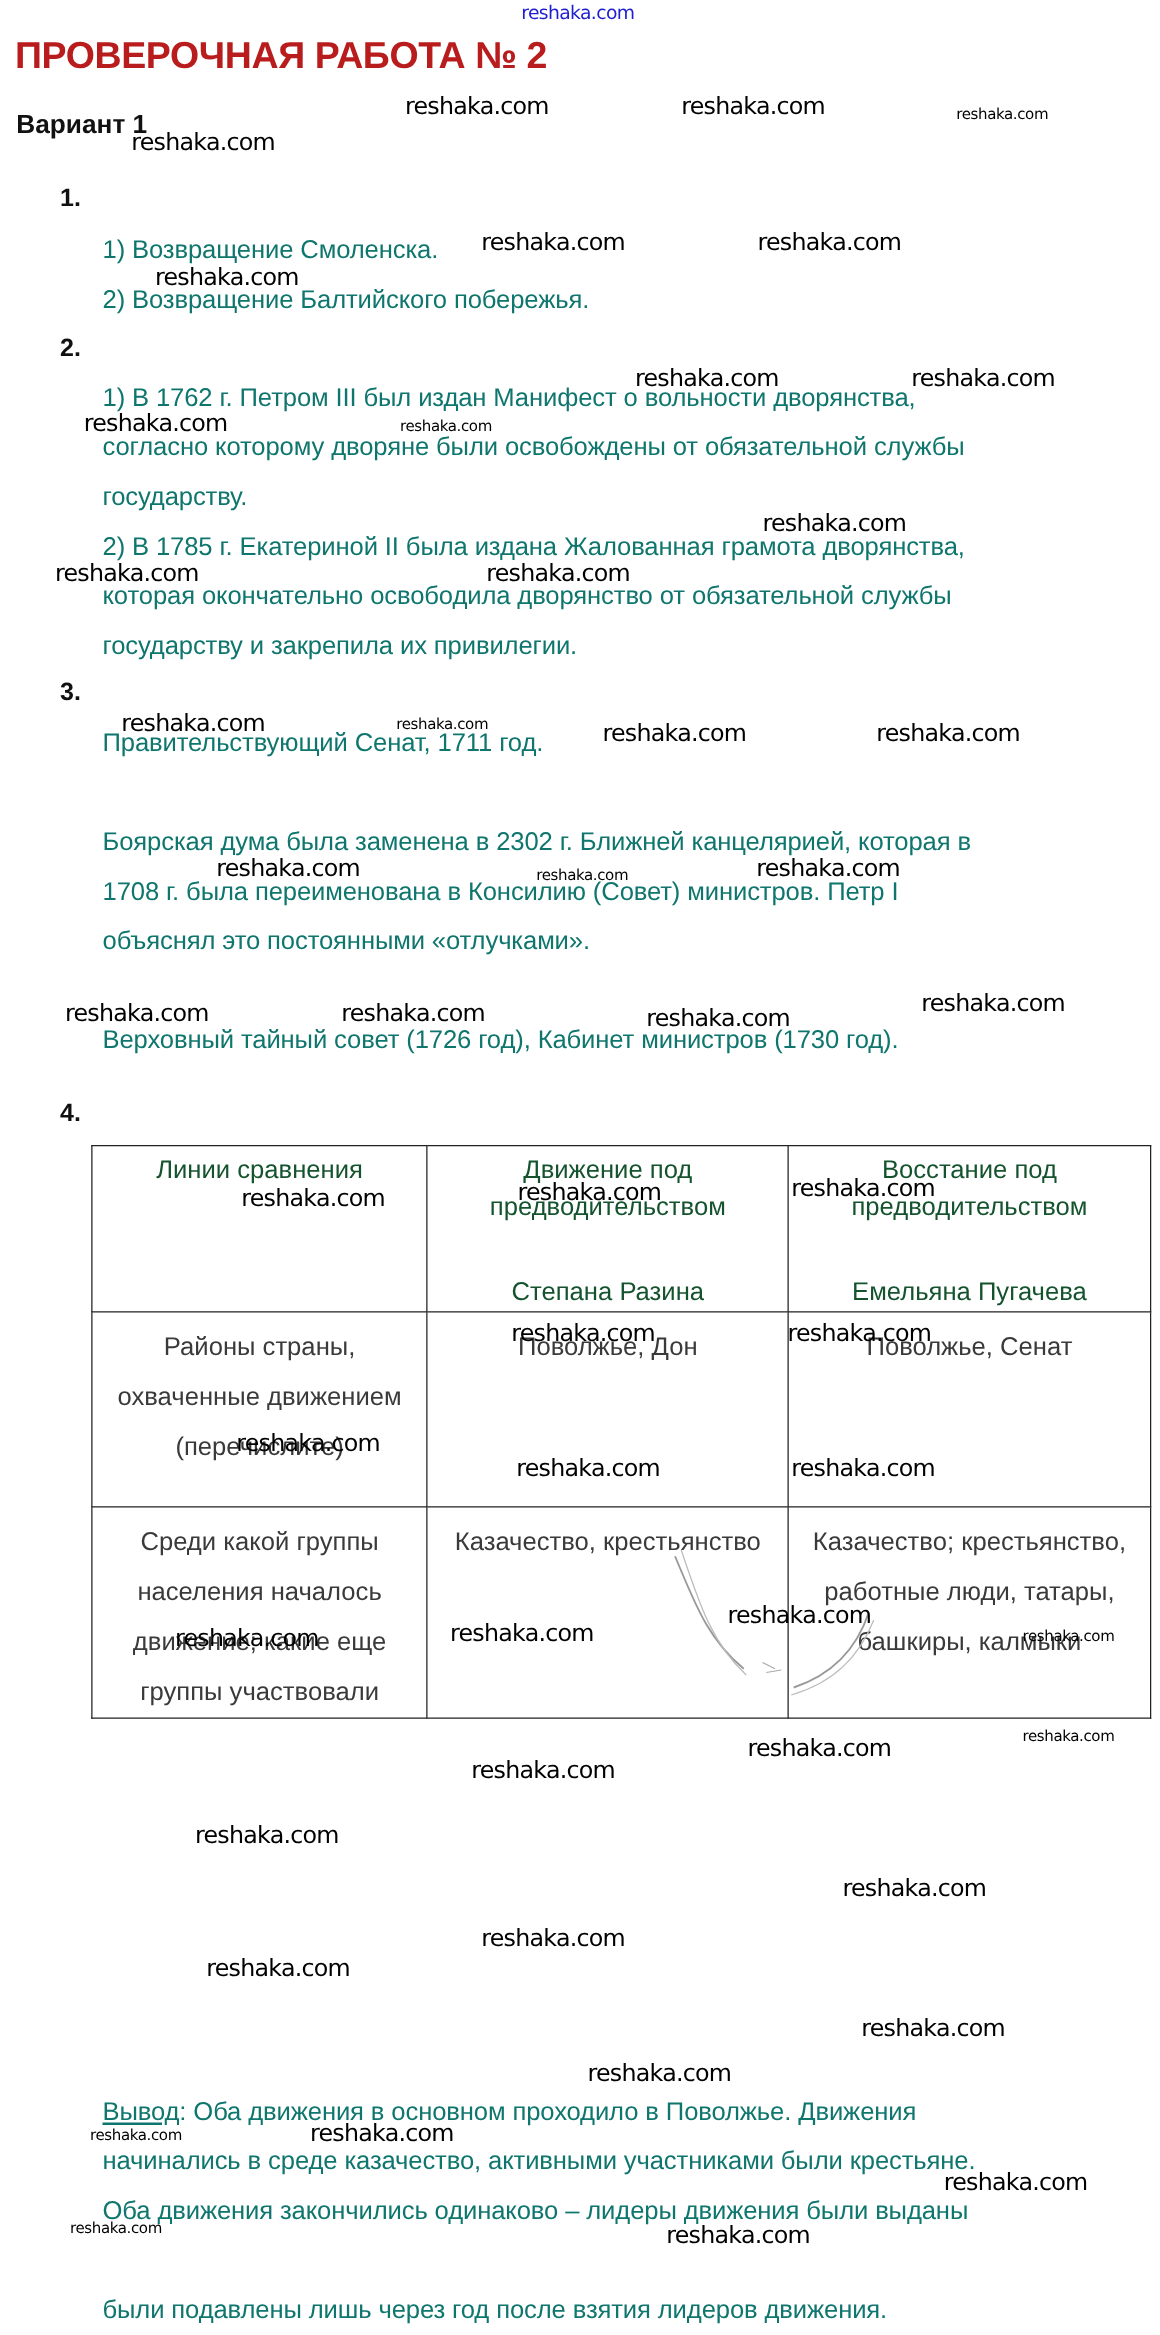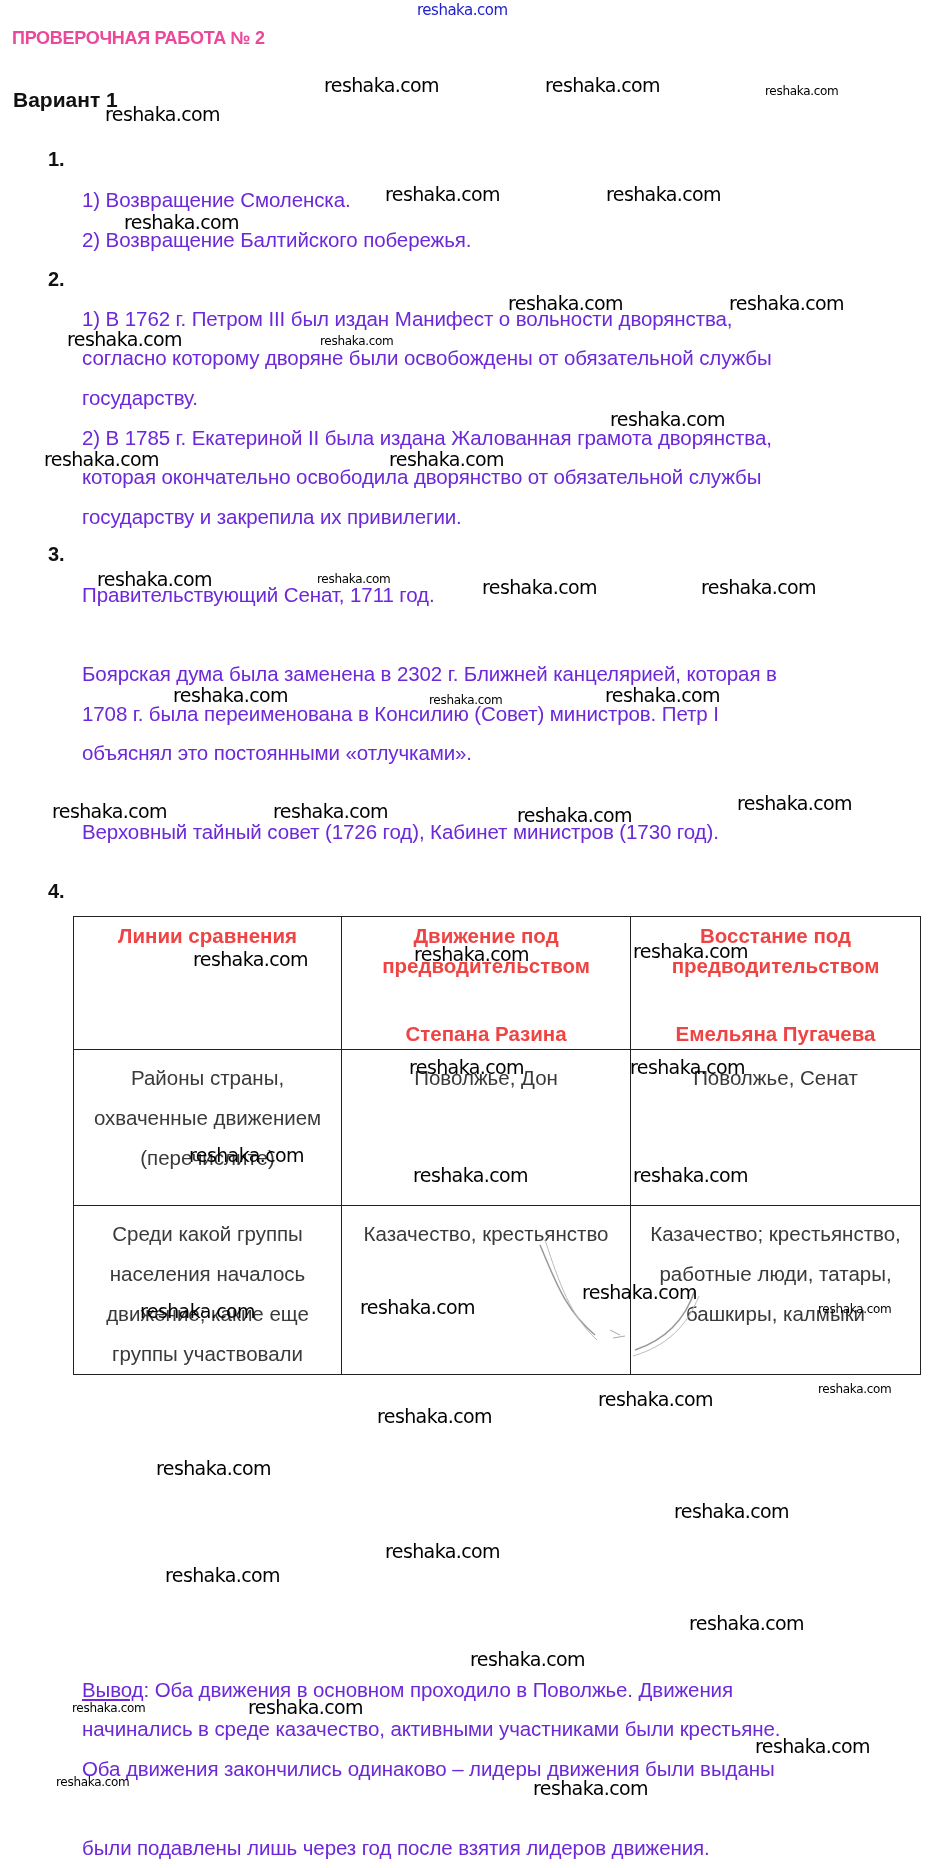--- a/index.html
+++ b/index.html
@@ -1,27 +1,27 @@
 <!DOCTYPE html>
 <html><head>
 <meta charset="utf-8">
 <style>
   html, body { margin:0; padding:0; background:#ffffff; }
   body { width:928px; height:1868px; position:relative; overflow:hidden;
          font-family:"Liberation Sans", sans-serif; color:#333; }
   .abs { position:absolute; white-space:nowrap; }
-  .h-title { left:12px; top:28px; font-size:18px; font-weight:bold; color:#ec4899; letter-spacing:-0.3px; }
+  .h-title { left:12px; top:28px; font-size:30px; font-weight:bold; color:#b91c1c; letter-spacing:-0.3px; }
   .h-variant { left:13px; top:88px; font-size:21px; font-weight:bold; color:#111; }
   .qnum { font-size:20px; font-weight:bold; color:#111; left:48px; }
-  .p { font-size:20.5px; color:#6d28d9; left:82px; letter-spacing:-0.1px; }
+  .p { font-size:20.5px; color:#0f766e; left:82px; letter-spacing:-0.1px; }
   table.cmp { position:absolute; left:73px; top:916px; width:848px; border-collapse:collapse;
               font-size:20.5px; color:#3a3a3a; }
   table.cmp td, table.cmp th { border:1.5px solid #222; text-align:center; vertical-align:top;
               padding:8px 10px 0 10px; line-height:40px; }
-  table.cmp th { font-weight:bold; color:#ef4444; line-height:30px; padding-top:4px; }
+  table.cmp th { font-weight:normal; color:#14532d; line-height:30px; padding-top:4px; }
   table.cmp th .sub { display:block; margin-top:38px; }
   .col1 { width:249px; } .col2 { width:269px; } .col3 { width:270px; }
   .r0 { height:116px; } .r1 { height:78px; } .r2 { height:156px; } .r3 { height:156px; } .r4 { height:196px; }
   .u { text-decoration:underline;text-align:center; }
   .wm { position:absolute; white-space:nowrap; font-family:"DejaVu Sans", sans-serif; color:#000;
         font-size:19px; letter-spacing:-0.6px; line-height:1; z-index:5; }
   .wm.s { font-size:12px; letter-spacing:-0.3px; }
   .wm.blue { color:#2020d0; font-size:15px; font-weight:normal; letter-spacing:-0.5px; }
   .stamp { position:absolute; left:535px; top:1240px; width:170px; height:150px; z-index:2; pointer-events:none; }
 </style>

